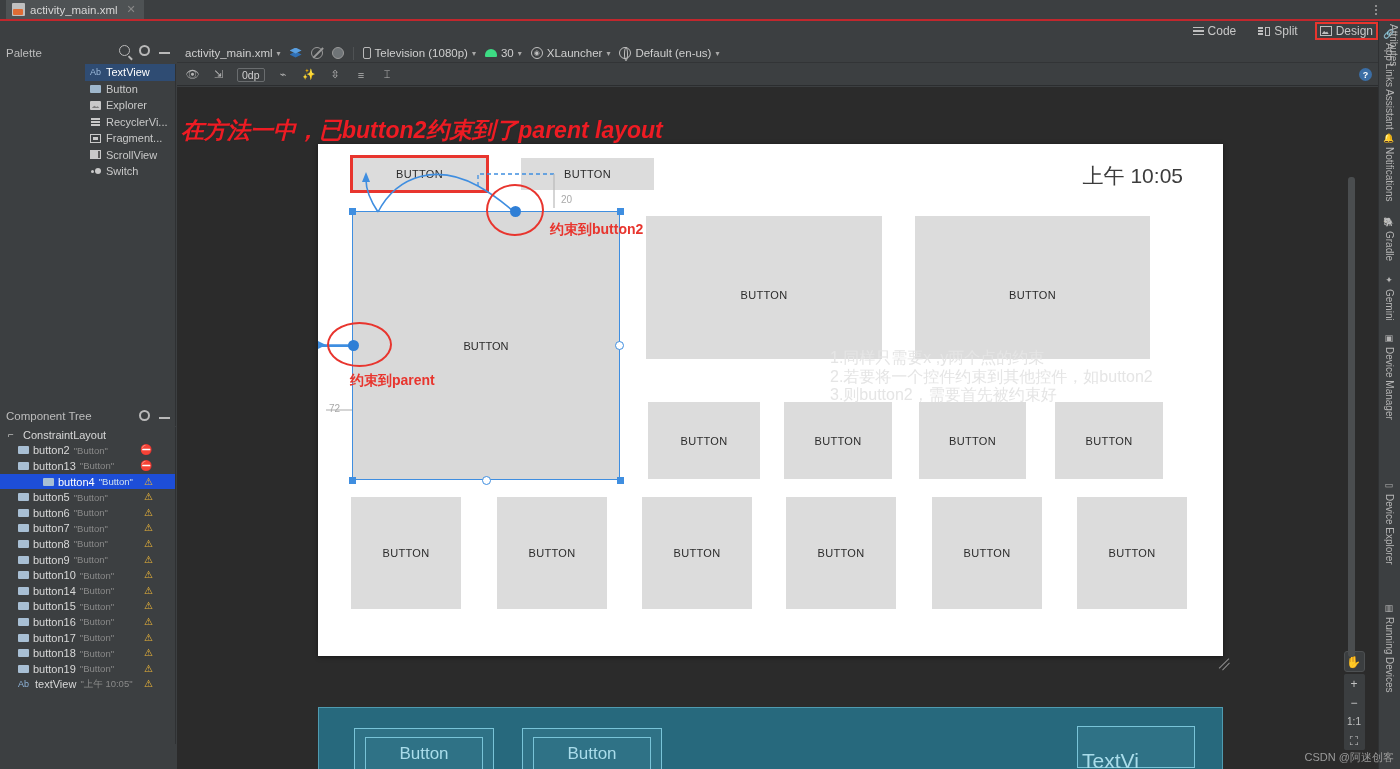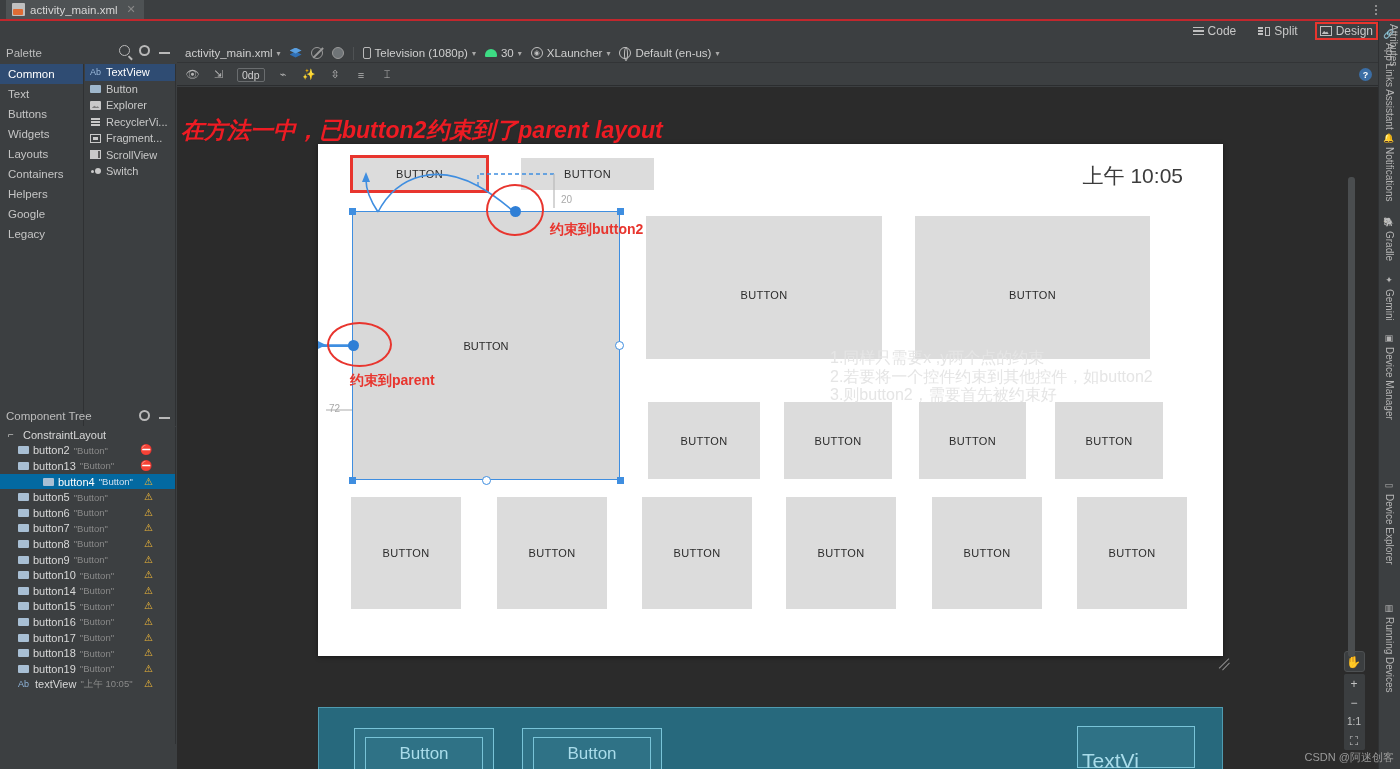--- a/index.html
+++ b/index.html
@@ -112,21 +112,21 @@
   }
   .tree-hdr .tools { position: absolute; right: 6px; top: 2px; display:flex; gap: 9px; align-items:center;}
   .tree {
     position: absolute; left: 0; top: 427px; width: 176px; bottom: 25px;
     background: #3c3f41; overflow: hidden; border-right: 1px solid #2f3133;
   }
   .trow {
     height: 15.6px; display: flex; align-items: center; gap: 4px;
     font-size: 11px; color: #c7c7c7; position: relative; padding-left: 8px;
   }
-  .trow.sel { background: #0369a1; padding-left: 43px; }
+  .trow.sel { background: #1d4ed8; padding-left: 43px; }
   .trow .nm { color: #d8d8d8; }
   .trow.sel .nm { color: #ffffff; }
   .trow .val { color: #8a8a8a; font-size: 9.5px; }
   .trow.sel .val { color: #cfe0f0; }
   .trow .badge { position: absolute; right: 22px; font-size: 10px; line-height: 1; }
   .b-err { color: #d9534f; }
   .b-warn { color: #e8b339; }
   .cl-ico { width: 11px; color: #b9b9b9; font-size: 10px; }
   .btn-ico { width: 11px; height: 8px; background: #a8bfd4; border-radius: 1px; display:block; flex:0 0 11px;}
   .ab-ico { font-size: 9px; color: #8fb4da; width:13px; flex:0 0 13px;}
@@ -327,31 +327,20 @@
 
   <div class="palette-hdr">
     <span>Palette</span>
     <span class="tools">
       <span class="ico-search"></span>
       <span class="ico-gear"></span>
       <span class="ico-min"></span>
     </span>
   </div>
 
-  <div class="palette-cats">
-    <div class="cat sel">Common</div>
-    <div class="cat">Text</div>
-    <div class="cat">Buttons</div>
-    <div class="cat">Widgets</div>
-    <div class="cat">Layouts</div>
-    <div class="cat">Containers</div>
-    <div class="cat">Helpers</div>
-    <div class="cat">Google</div>
-    <div class="cat">Legacy</div>
-  </div>
 
   <div class="palette-items">
     <div class="pitem sel">
       <span class="pico">Ab</span>
       <span>TextView</span>
     </div>
     <div class="pitem">
       <span class="pico">
           <span class="sq"></span>
         </span>

